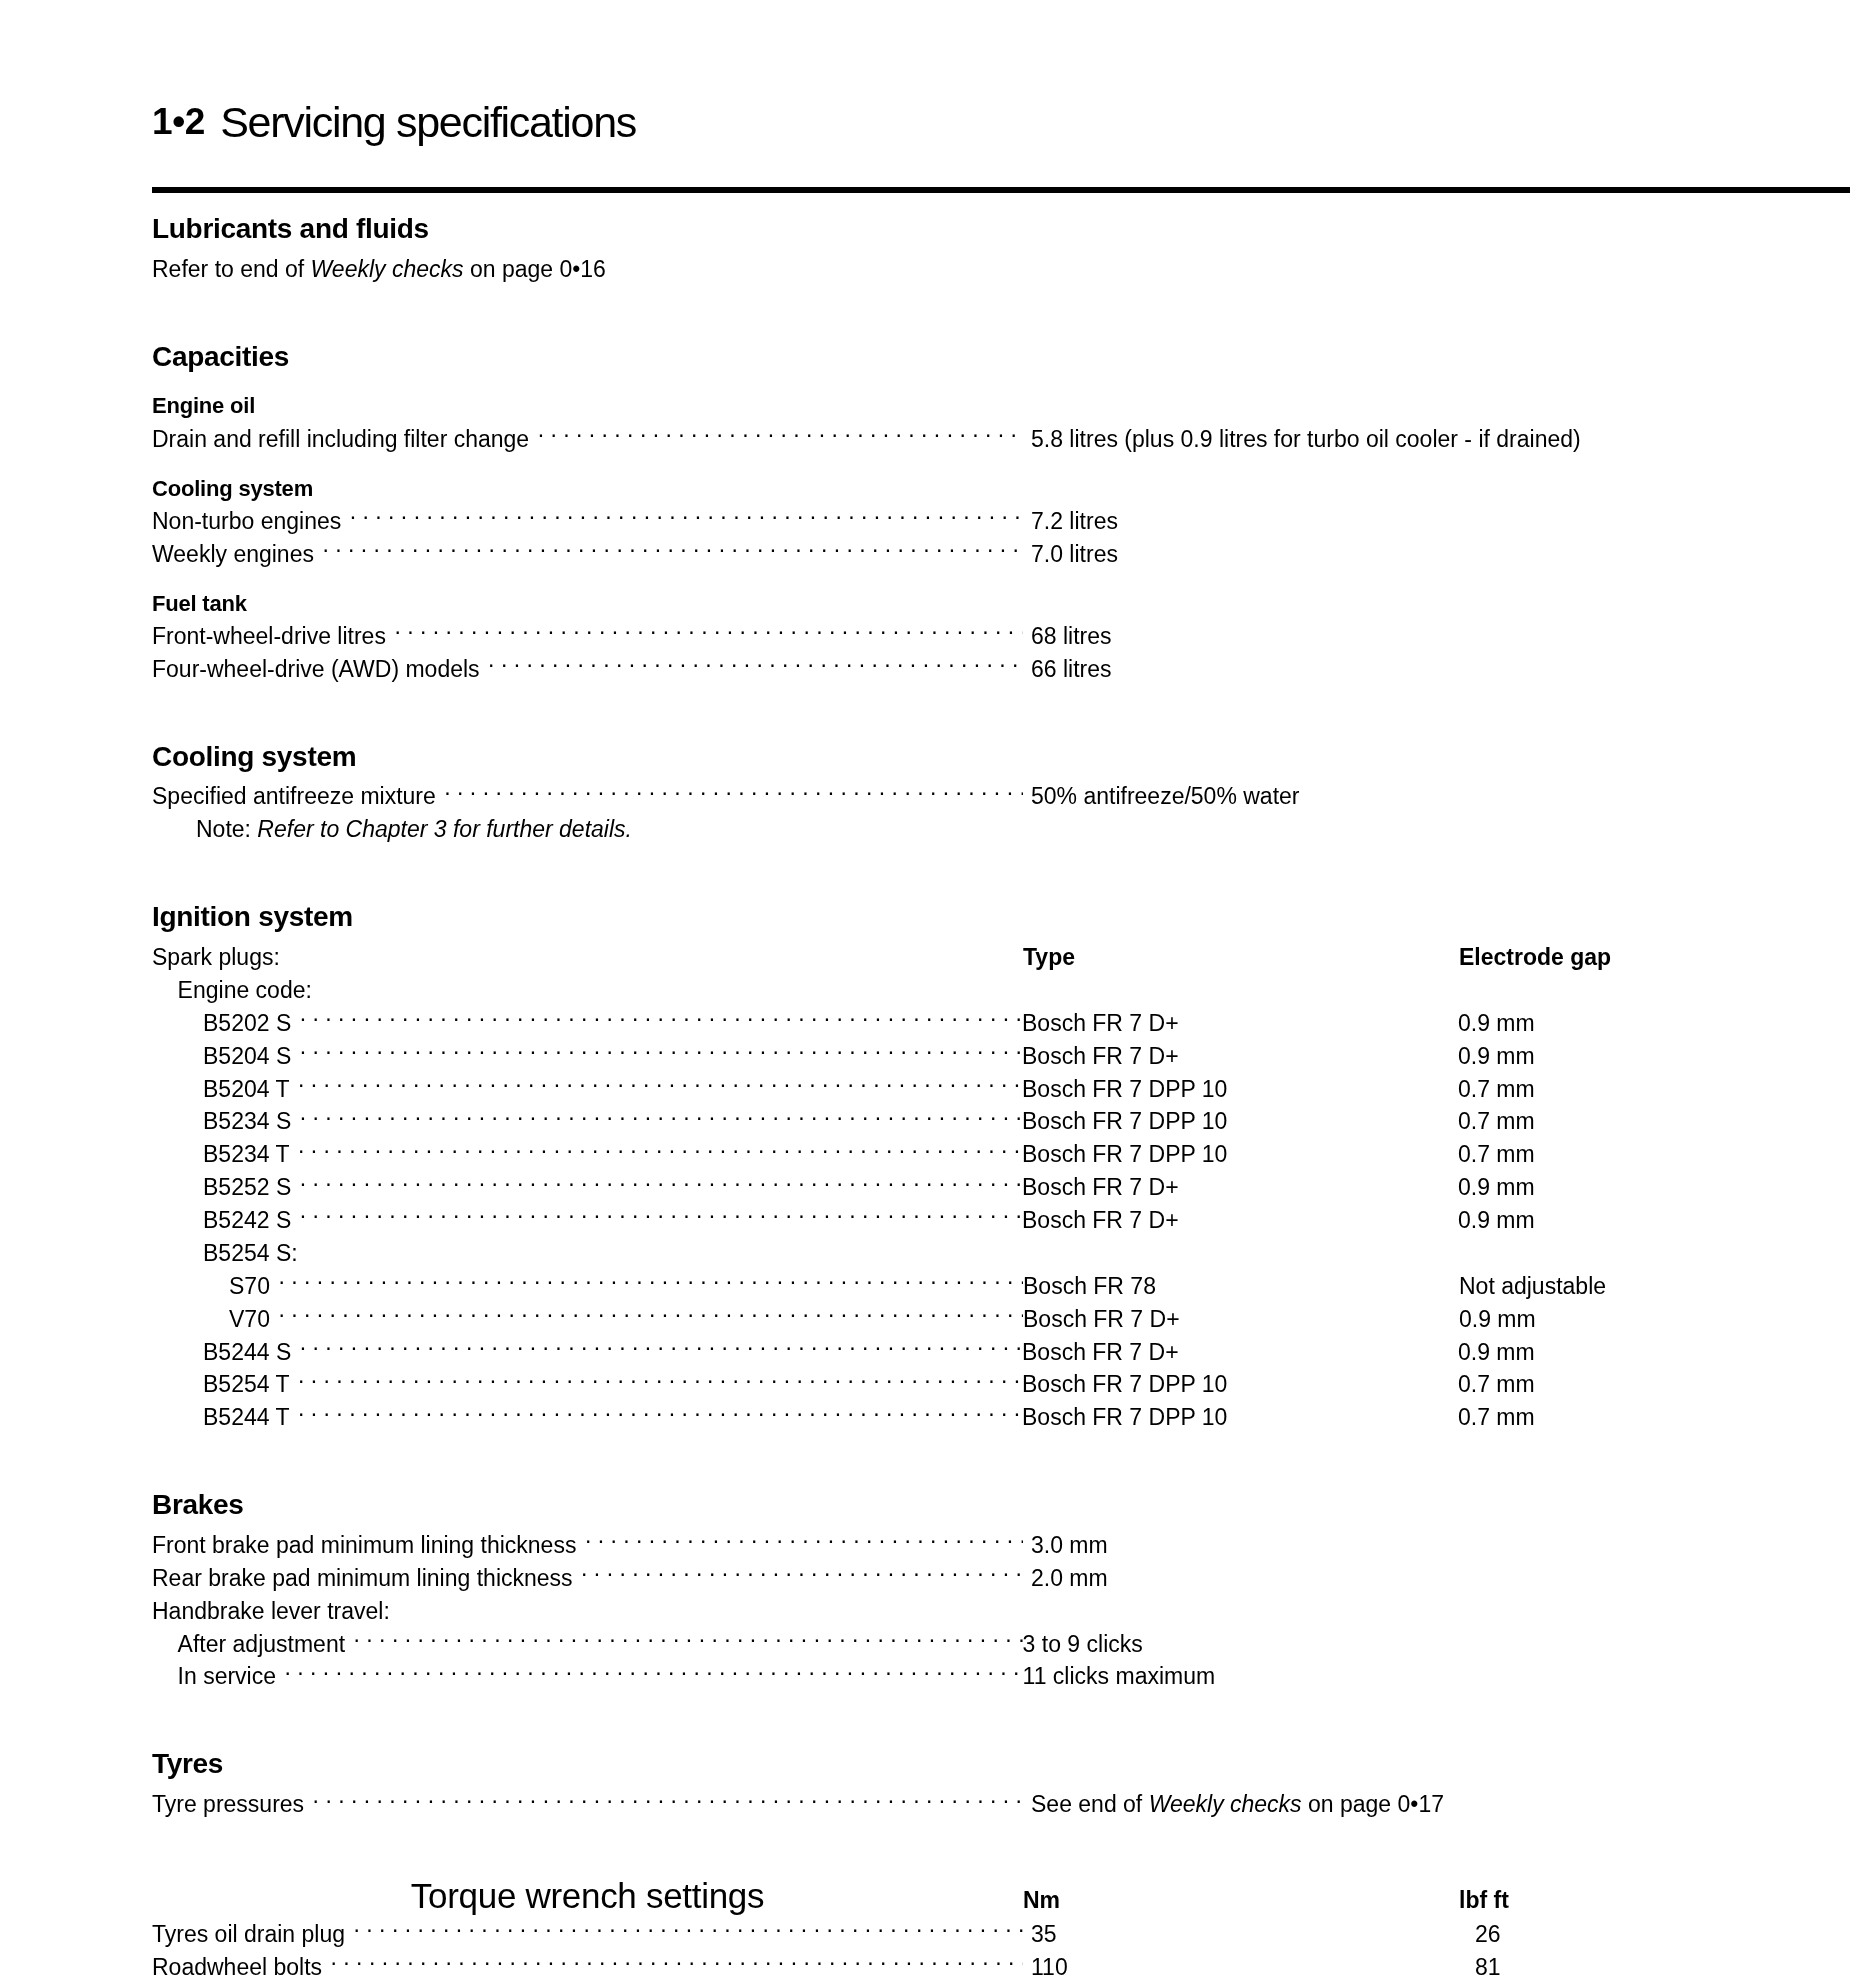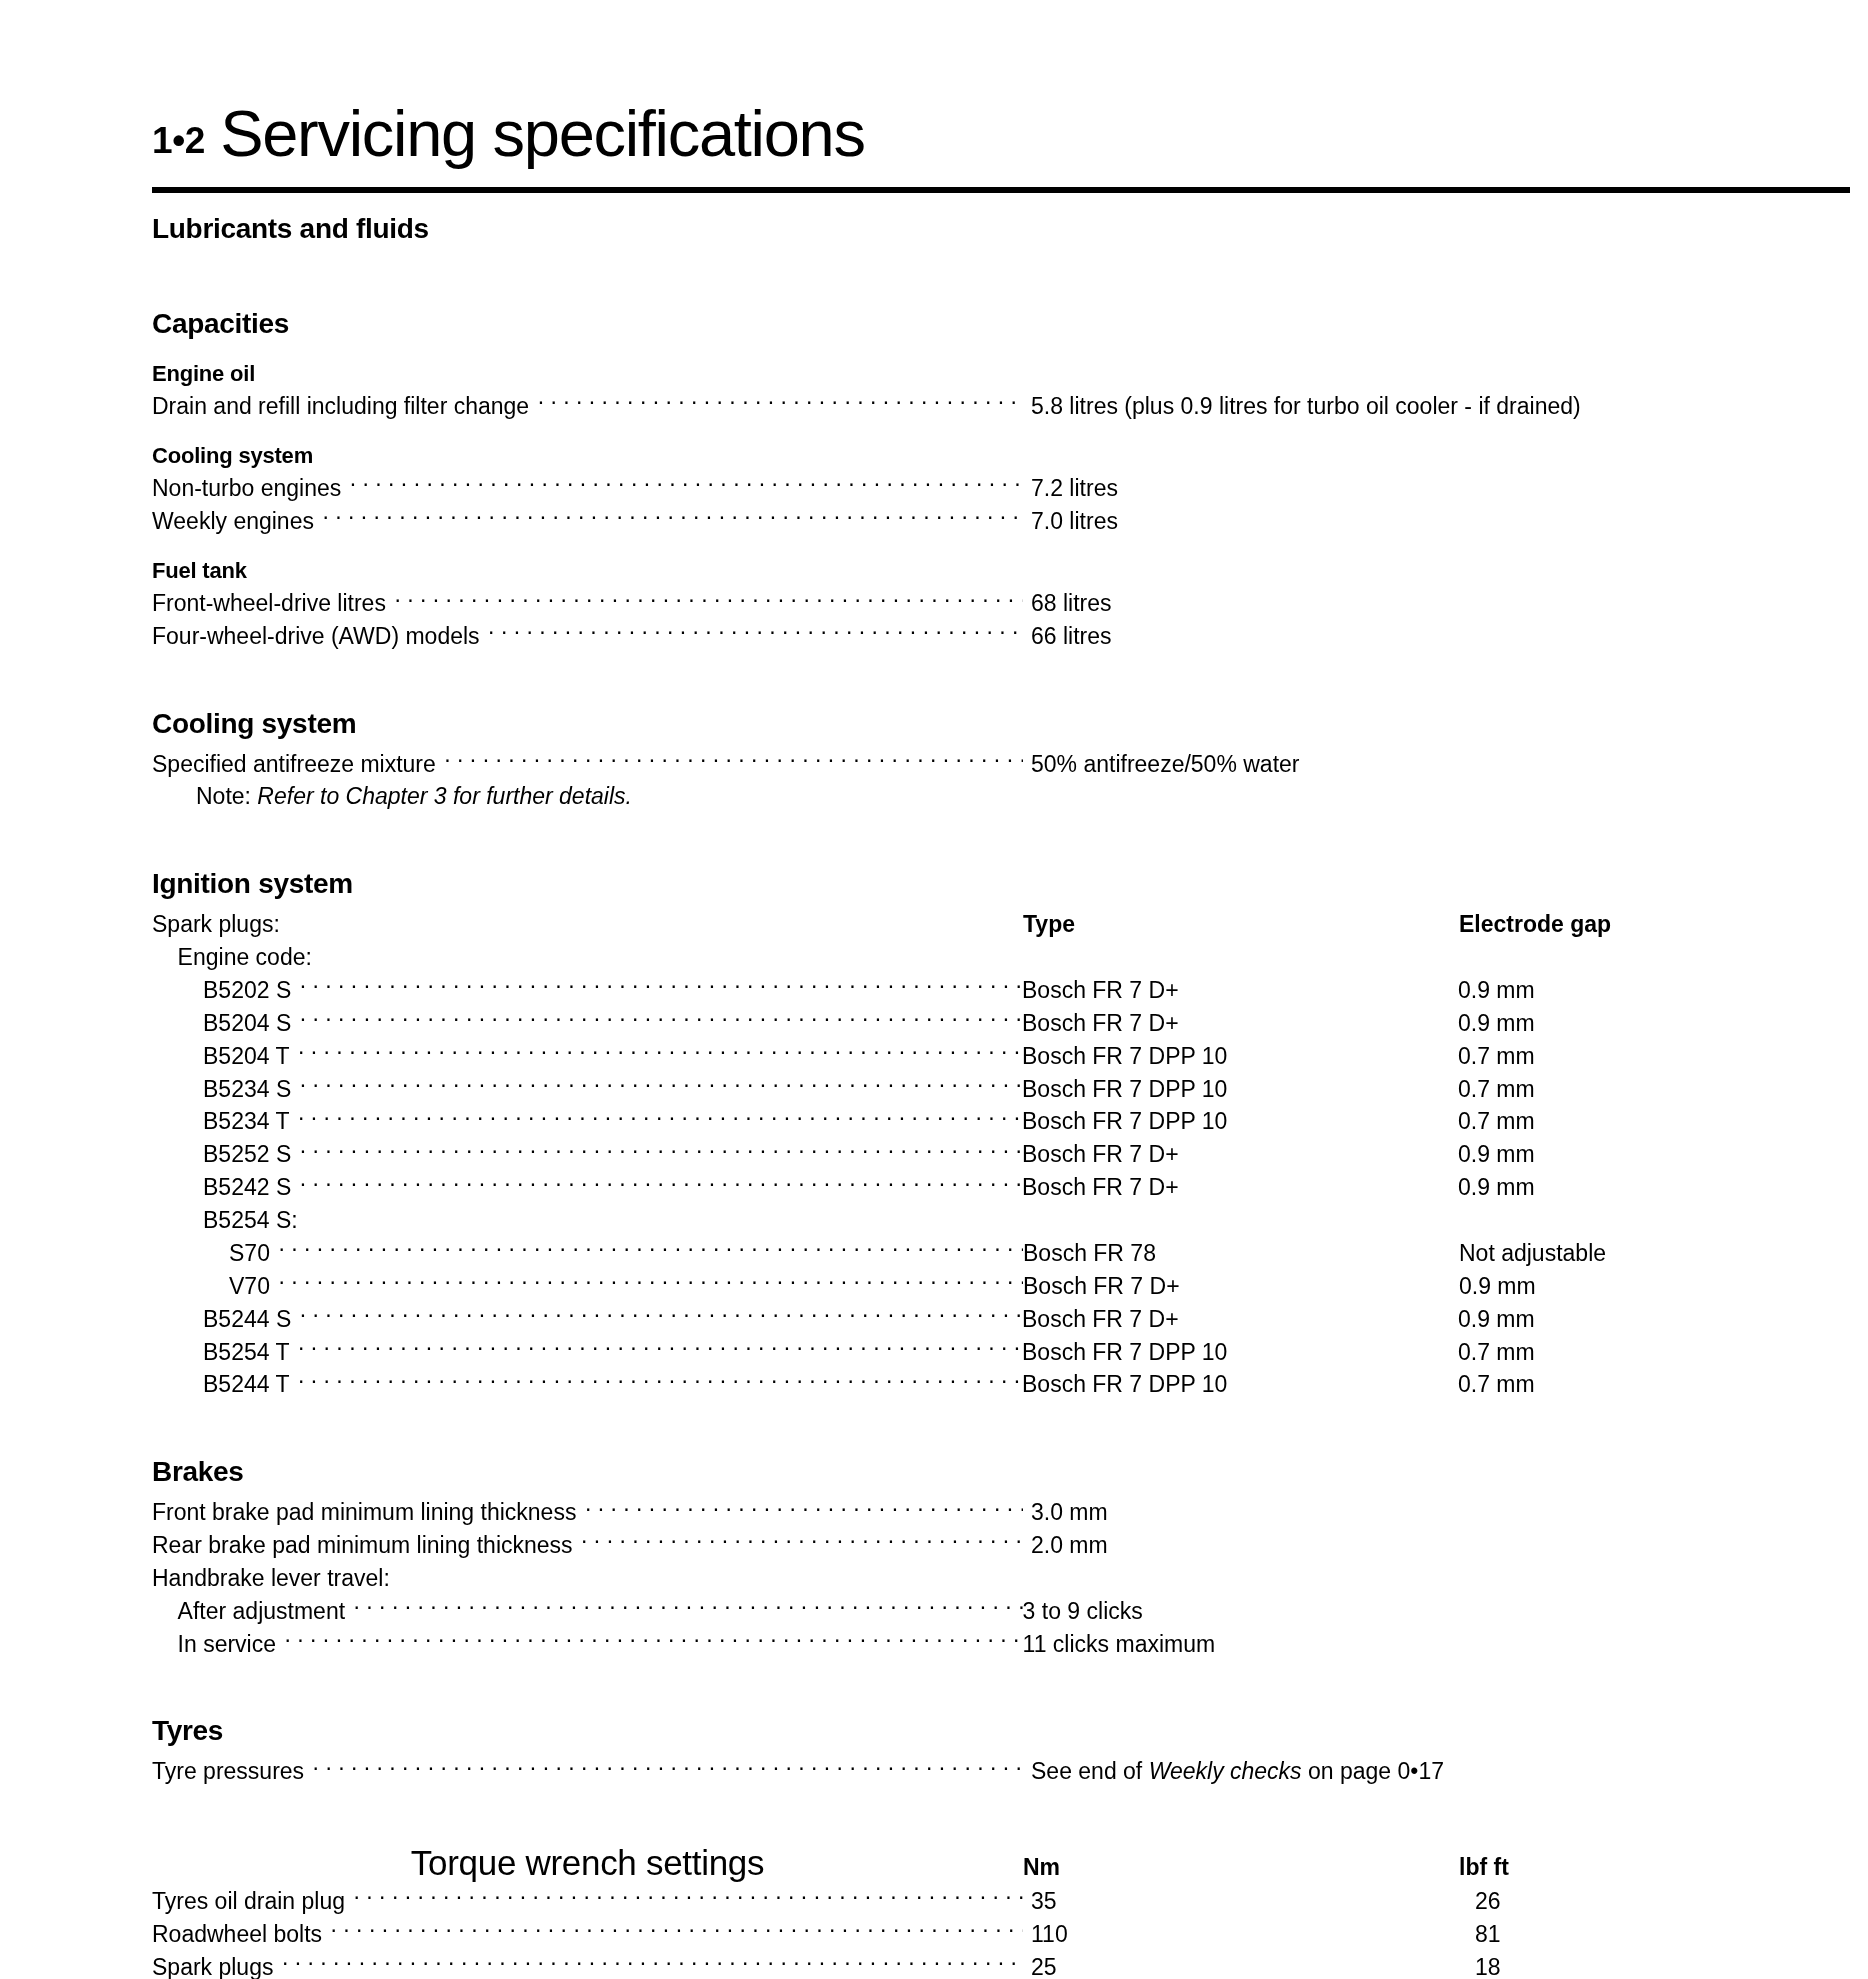--- a/index.html
+++ b/index.html
@@ -33,21 +33,21 @@
   .page-number {
     font-size: 37px;
     font-weight: 700;
     letter-spacing: -0.4px;
     margin-right: 15.3px;
     line-height: 1;
     position: relative;
     top: -3.4px;
   }
   .page-title {
-    font-size: 65px;
+    font-size: 43px;
     font-weight: 400;
     letter-spacing: -1.3px;
     line-height: 1;
   }
   .header-rule {
     position: absolute;
     left: 152px;
     top: 187px;
     width: 1698px;
     height: 6px;
@@ -178,20 +178,21 @@
   <div class="page-header">
     <span class="page-number">1•2</span>
     <span class="page-title">Servicing specifications</span>
   </div>
   <div class="header-rule"></div>
 
   <div class="content">
 
     <div class="section">
       <h2 class="section-title">Lubricants and fluids</h2>
+      <div class="plain-row"><span>Refer to end of </span><span class="it">Weekly checks</span><span> on page 0•16</span></div>
     </div>
 
     <div class="gap-lg"></div>
 
     <div class="section">
       <h2 class="section-title">Capacities</h2>
 
       <div class="gap-xs"></div>
 
       <h3 class="sub-title">Engine oil</h3>

